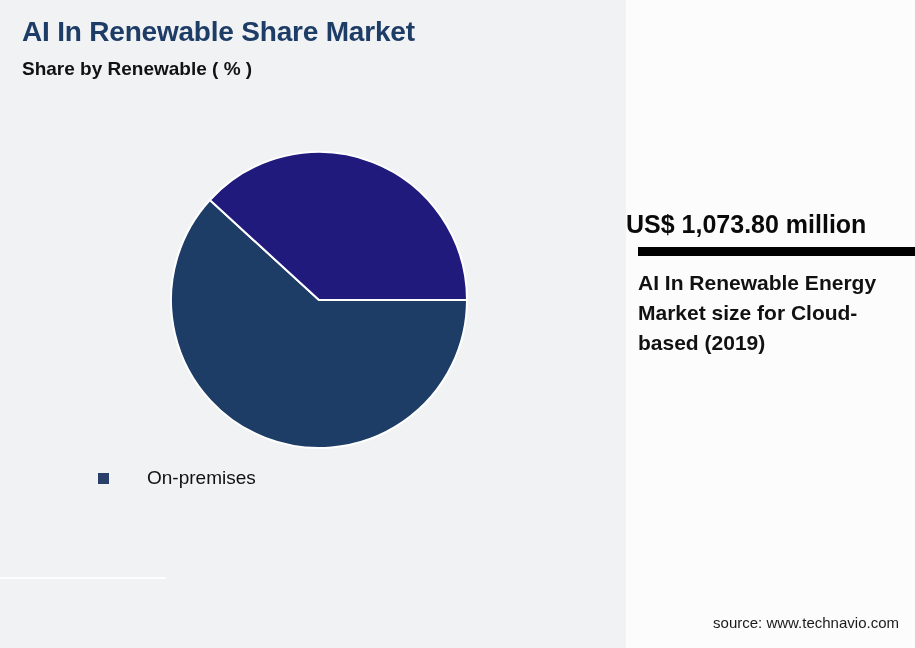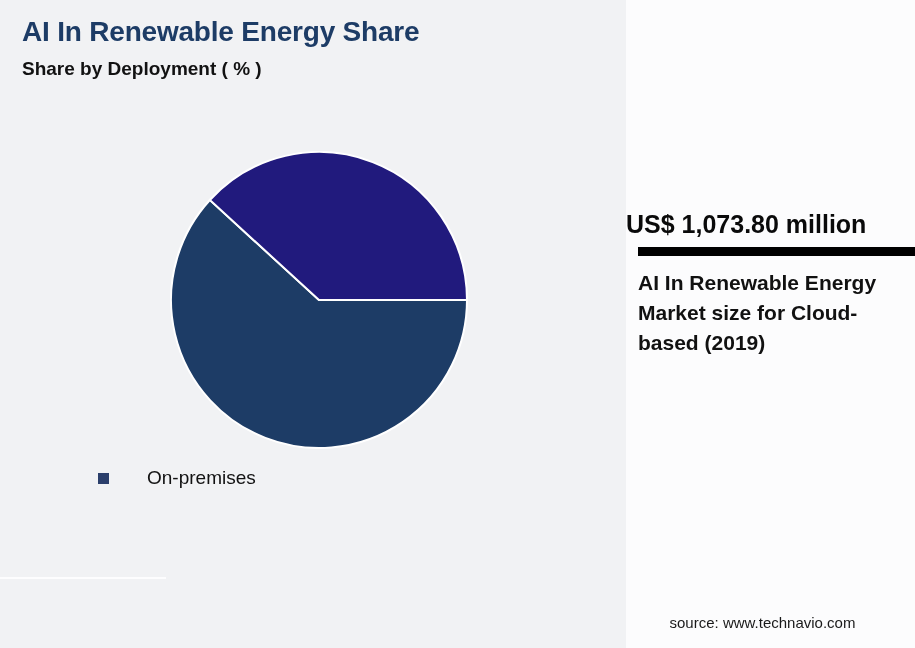--- a/index.html
+++ b/index.html
@@ -147,36 +147,36 @@
     line-height: 30px;
   }
 
   #source-note {
     position: absolute;
     left: 0;
     top: 614px;
     width: 289px;
     padding-right: 16px;
     box-sizing: border-box;
-    text-align: center;
+    text-align: right;
     font-size: 15px;
     color: #1a1a1a;
     white-space: nowrap;
   }
 </style>
 </head>
 <body>
 
 <div id="infographic">
 
   <div id="chart-panel">
 
-    <div id="chart-title">AI In Renewable Energy Share</div>
-
-    <div id="chart-subtitle">Share by Deployment ( % )</div>
+    <div id="chart-title">AI In Renewable Share Market</div>
+
+    <div id="chart-subtitle">Share by Renewable ( % )</div>
 
     <div id="pie-wrap">
       <svg id="pie-svg" viewBox="0 0 298 298">
         <g id="pie-slices">
             <path d="M 149 149 L 39.88 49.01 A 148 148 0 1 0 297.00 149.00 Z" fill="#1d3c66" stroke="#ffffff" stroke-width="2"></path>
             <path d="M 149 149 L 297.00 149.00 A 148 148 0 0 0 39.88 49.01 Z" fill="#211a7d" stroke="#ffffff" stroke-width="2"></path>
           </g>
       </svg>
     </div>
 

